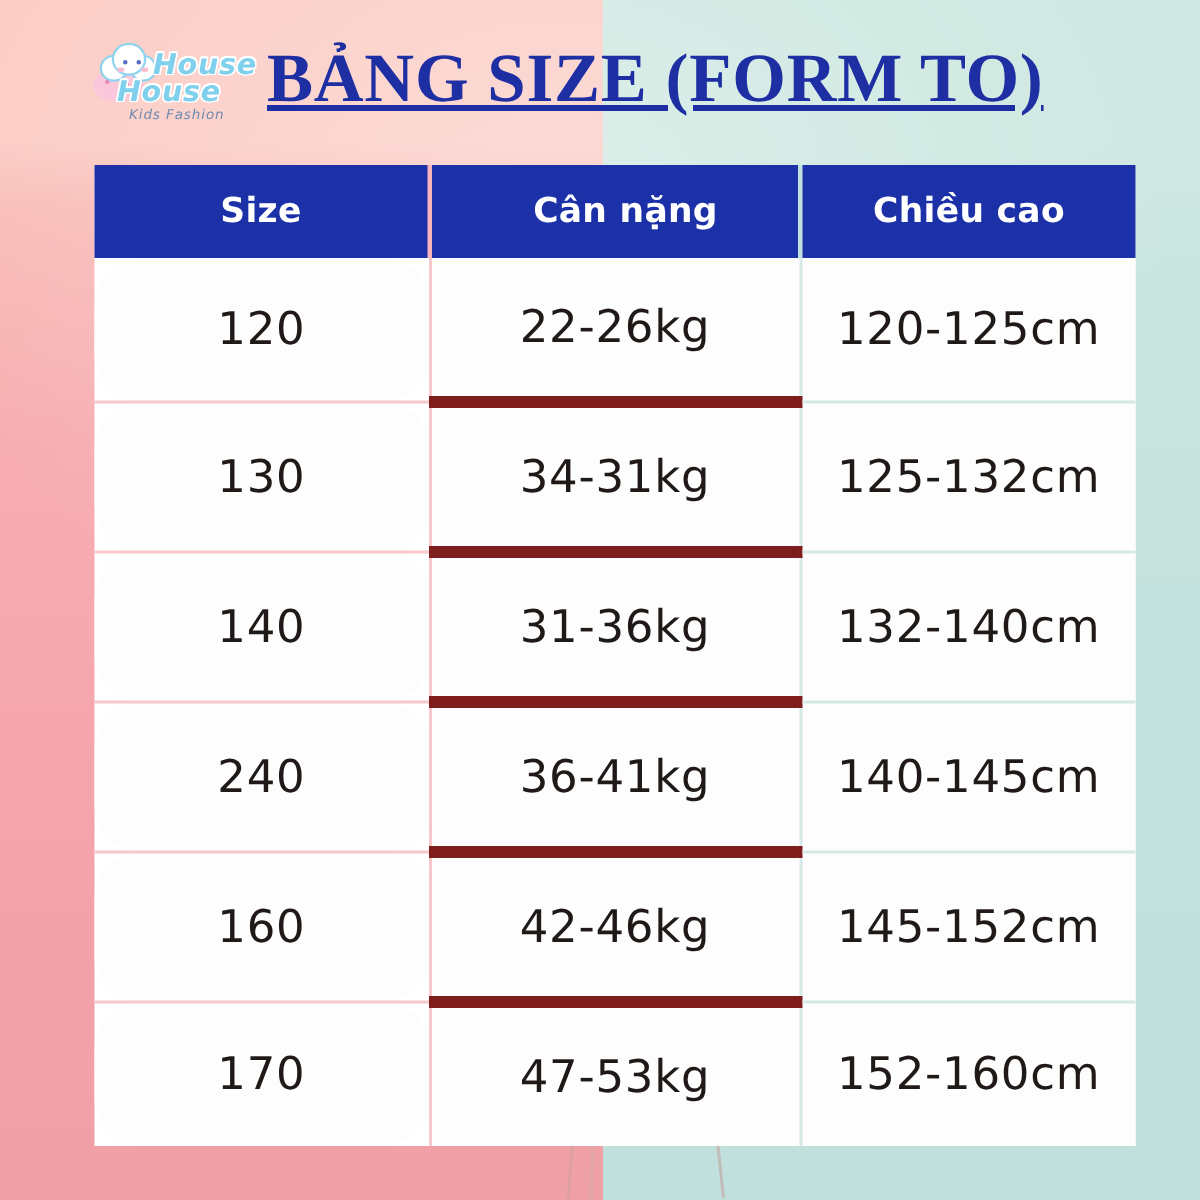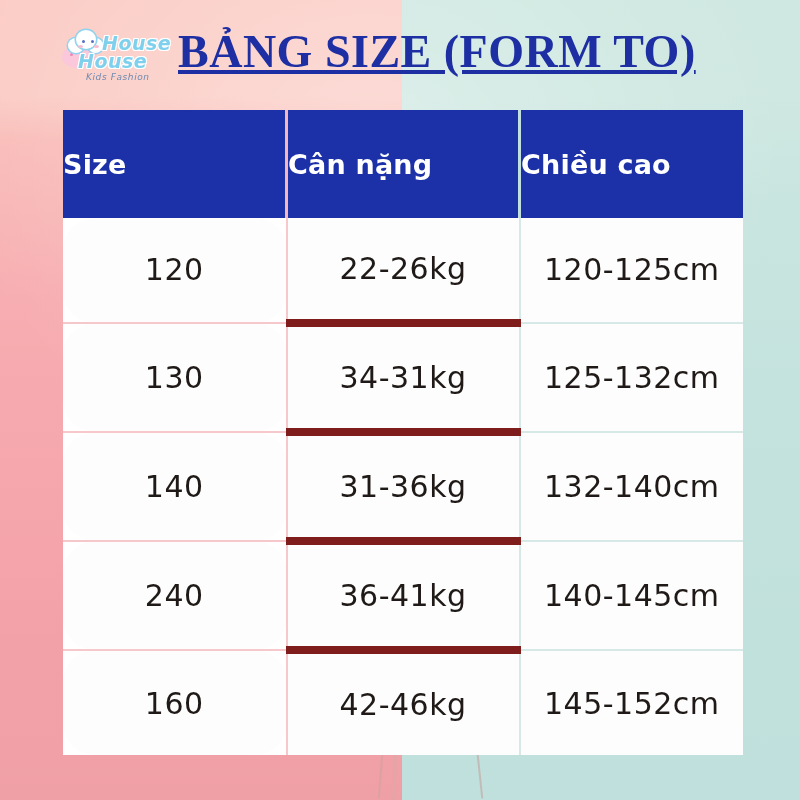--- a/index.html
+++ b/index.html
@@ -219,30 +219,30 @@
     height: 645px;
     background: #ffffff;
     border-collapse: collapse;
     table-layout: fixed;
   }
   .size-table tr.header-row th {
     background: #1c31a8;
     color: #ffffff;
     font-family: "DejaVu Sans", sans-serif;
     font-weight: bold;
-    font-size: 27px;
+    font-size: 23px;
     letter-spacing: 0.2px;
-    height: 108px;
+    height: 62px;
     padding: 0;
     border: none;
-    text-align: left;
+    text-align: center;
     vertical-align: middle;
   }
   .size-table tr.header-row th.col-size   { width: 222px; }
-  .size-table tr.header-row th.col-weight { width: 230px; }
+  .size-table tr.header-row th.col-weight { width: 230px; padding-left: 14px; }
   .size-table tr.header-row th.col-height { width: 222px; }
   .size-table tr.header-row th.col-size   { border-right: 3px solid #f6b6bb; }
   .size-table tr.header-row th.col-weight { border-right: 3px solid #bfe0dc; }
 
   .size-table tr.data-row td {
     height: 92px;
     padding: 0;
     text-align: center;
     vertical-align: middle;
     background: #fdfdfd;
@@ -332,16 +332,21 @@
       <tr class="data-row">
         <td class="col-size">240</td>
         <td class="col-weight">36-41kg</td>
         <td class="col-height">140-145cm</td>
       </tr>
       <tr class="data-row">
         <td class="col-size">160</td>
         <td class="col-weight">42-46kg</td>
         <td class="col-height">145-152cm</td>
       </tr>
+      <tr class="data-row">
+        <td class="col-size">170</td>
+        <td class="col-weight">47-53kg</td>
+        <td class="col-height">152-160cm</td>
+      </tr>
     </tbody>
   </table>
 
 </div>
 
 </body></html>

